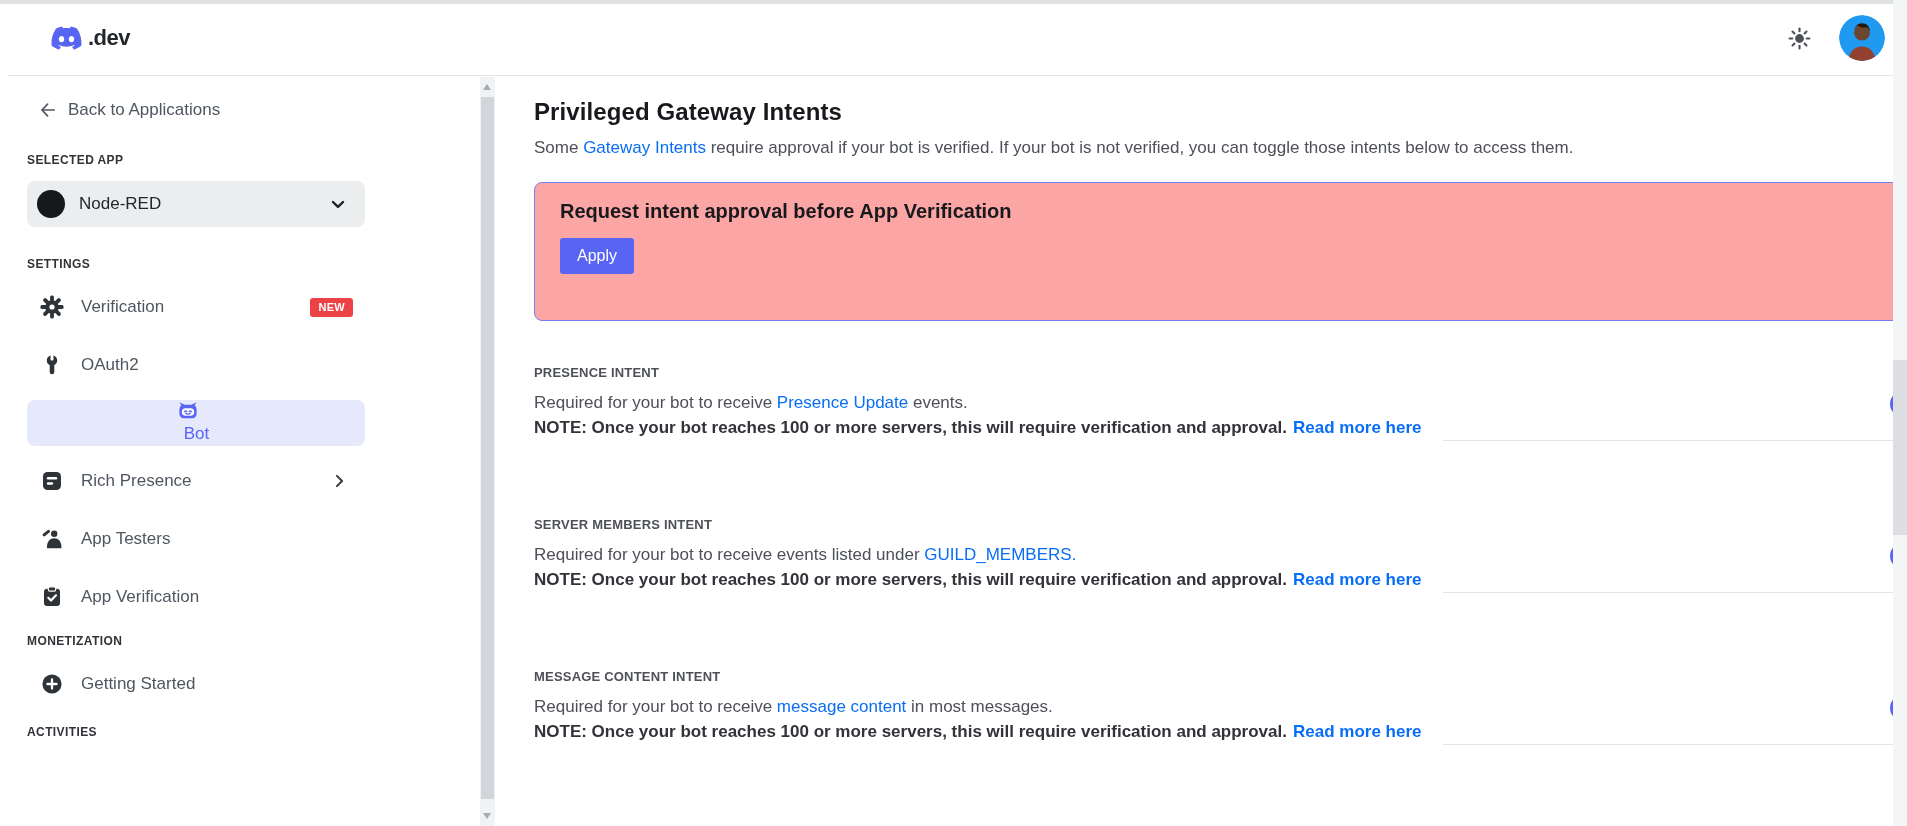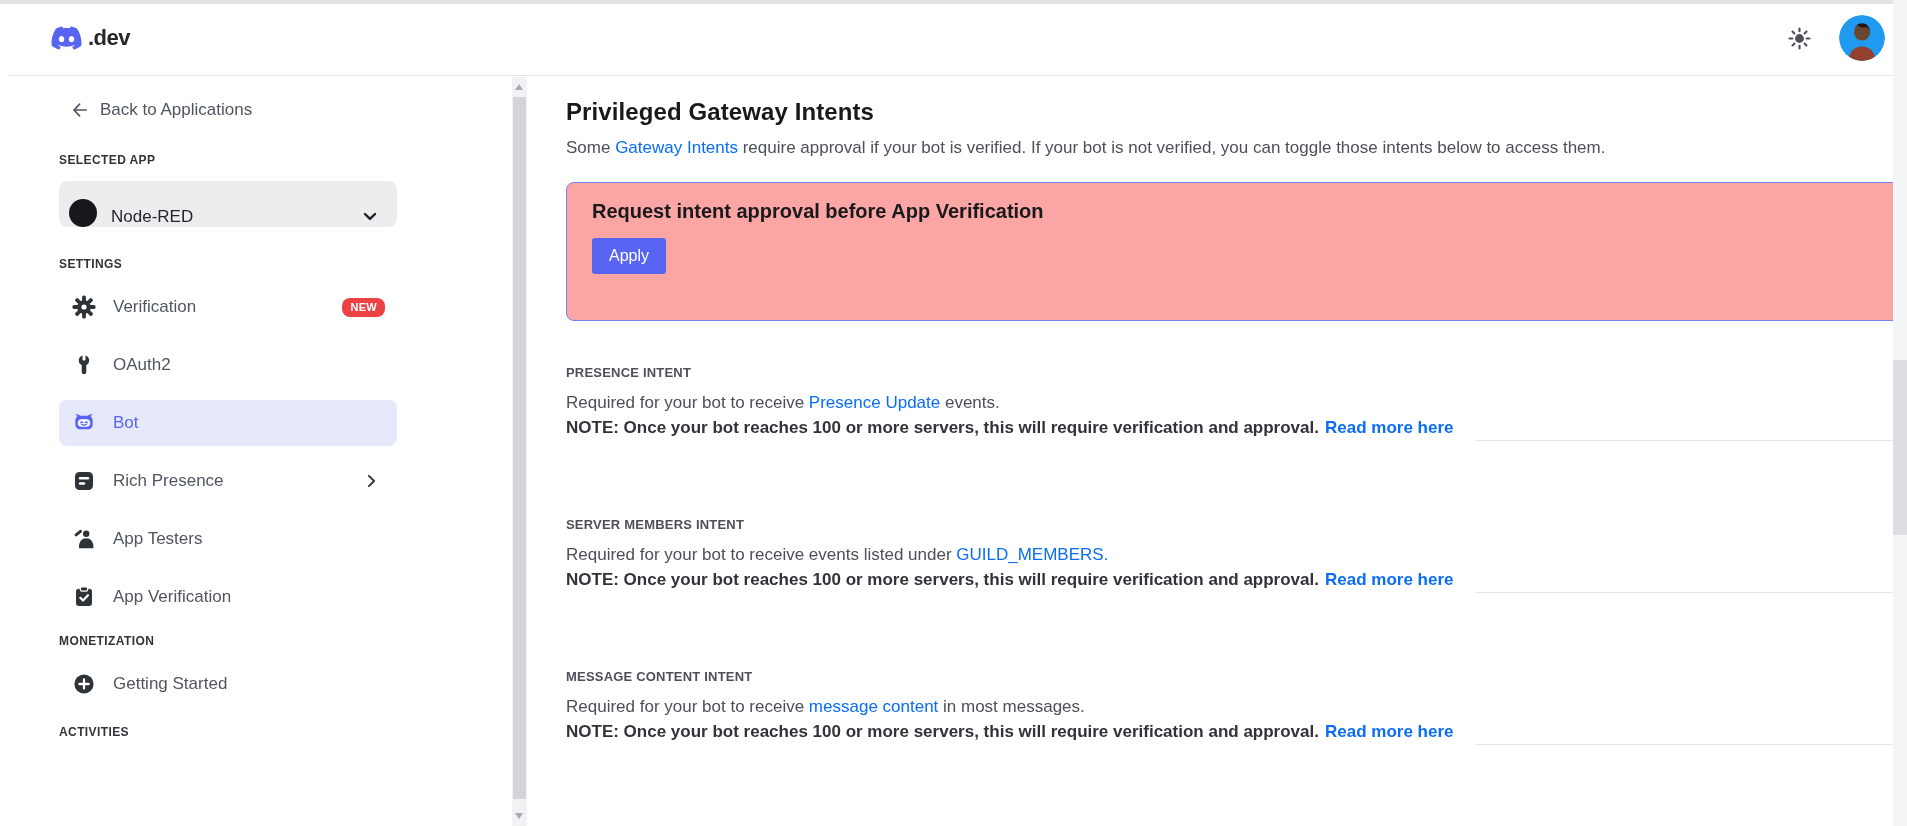--- a/index.html
+++ b/index.html
@@ -19,35 +19,35 @@
   .brand { margin-left:40px; display:flex; align-items:center; gap:3px; cursor:pointer; }
   .brand-text { font-size:22px; font-weight:700; color:#23272a; letter-spacing:-0.5px; }
   .header-right { position:absolute; right:30px; top:0; height:76px; display:flex; align-items:center; gap:26px; }
   .sun-btn { cursor:pointer; display:flex; }
   .avatar { width:46px; height:46px; border-radius:50%; overflow:hidden; cursor:pointer; }
 
   
   .shell { position:absolute; top:77px; left:0; right:0; bottom:0; display:flex; }
 
   
-  aside { width:480px; flex-shrink:0; padding:23px 0 0 27px; position:relative; background:#fff;margin-left:32px; }
+  aside { width:480px; flex-shrink:0; padding:23px 0 0 27px; position:relative; background:#fff; }
   .back-link { display:flex; align-items:center; gap:10px; margin-left:11px; font-size:17px; color:#4f5660; cursor:pointer; width:max-content; }
   .group-heading { font-size:12px; font-weight:700; color:#313338; letter-spacing:0.4px; }
   .gh-selected { margin-top:33px; }
   .gh-settings { margin-top:30px; }
   .gh-monetization { margin-top:14px; }
   .gh-activities { margin-top:18px; }
-  .app-selector { margin-top:14px; width:338px; height:46px; background:#ebedef; border-radius:8px; display:flex; align-items:flex-end; padding:0 16px 0 10px; cursor:pointer; }
+  .app-selector { margin-top:14px; width:338px; height:46px; background:#ebedef; border-radius:8px; display:flex; align-items:center; padding:0 16px 0 10px; cursor:pointer; }
   .app-avatar { width:28px; height:28px; border-radius:50%; background:#16181b; flex-shrink:0; }
   .app-name { margin-left:14px; font-size:17px; color:#23272a; flex:1; }
   nav { margin-top:13px; }
   .nav-item { width:338px; height:46px; border-radius:8px; display:flex; align-items:center; padding:0 12px 0 13px; margin-bottom:12px; font-size:17px; color:#4f5660; cursor:pointer; }
   .nav-icon { width:24px; height:24px; margin-right:17px; display:flex; align-items:center; justify-content:center; flex-shrink:0; }
-  .nav-item.active { background:#e6e8fc; color:#5865f2; }
-  .badge { margin-left:auto; background:#ed4245; color:#fff; font-size:11px; font-weight:700; padding:3px 8px 4px; border-radius:8px; letter-spacing:0.3px; }
+  .nav-item.active { background:#e6e8fc; color:#5865f2;flex-direction:column; }
+  .badge { margin-left:auto; background:#ed4245; color:#fff; font-size:11px; font-weight:700; padding:3px 8px 4px; border-radius:3px; letter-spacing:0.3px; }
   .chev-right { margin-left:auto; margin-right:4px; display:flex; }
 
   
   .sidebar-scrollbar { width:15px; flex-shrink:0; background:#f1f2f4; position:relative; cursor:pointer; }
   .sb-arrow { position:absolute; left:3px; width:0; height:0; border-left:4.5px solid transparent; border-right:4.5px solid transparent; }
   .sb-arrow.up { top:7px; border-bottom:6px solid #a7abb1; }
   .sb-arrow.down { bottom:7px; border-top:6px solid #a7abb1; }
   .sb-thumb { position:absolute; top:20px; bottom:27px; left:1px; width:13px; background:#d2d5da; }
 
   

